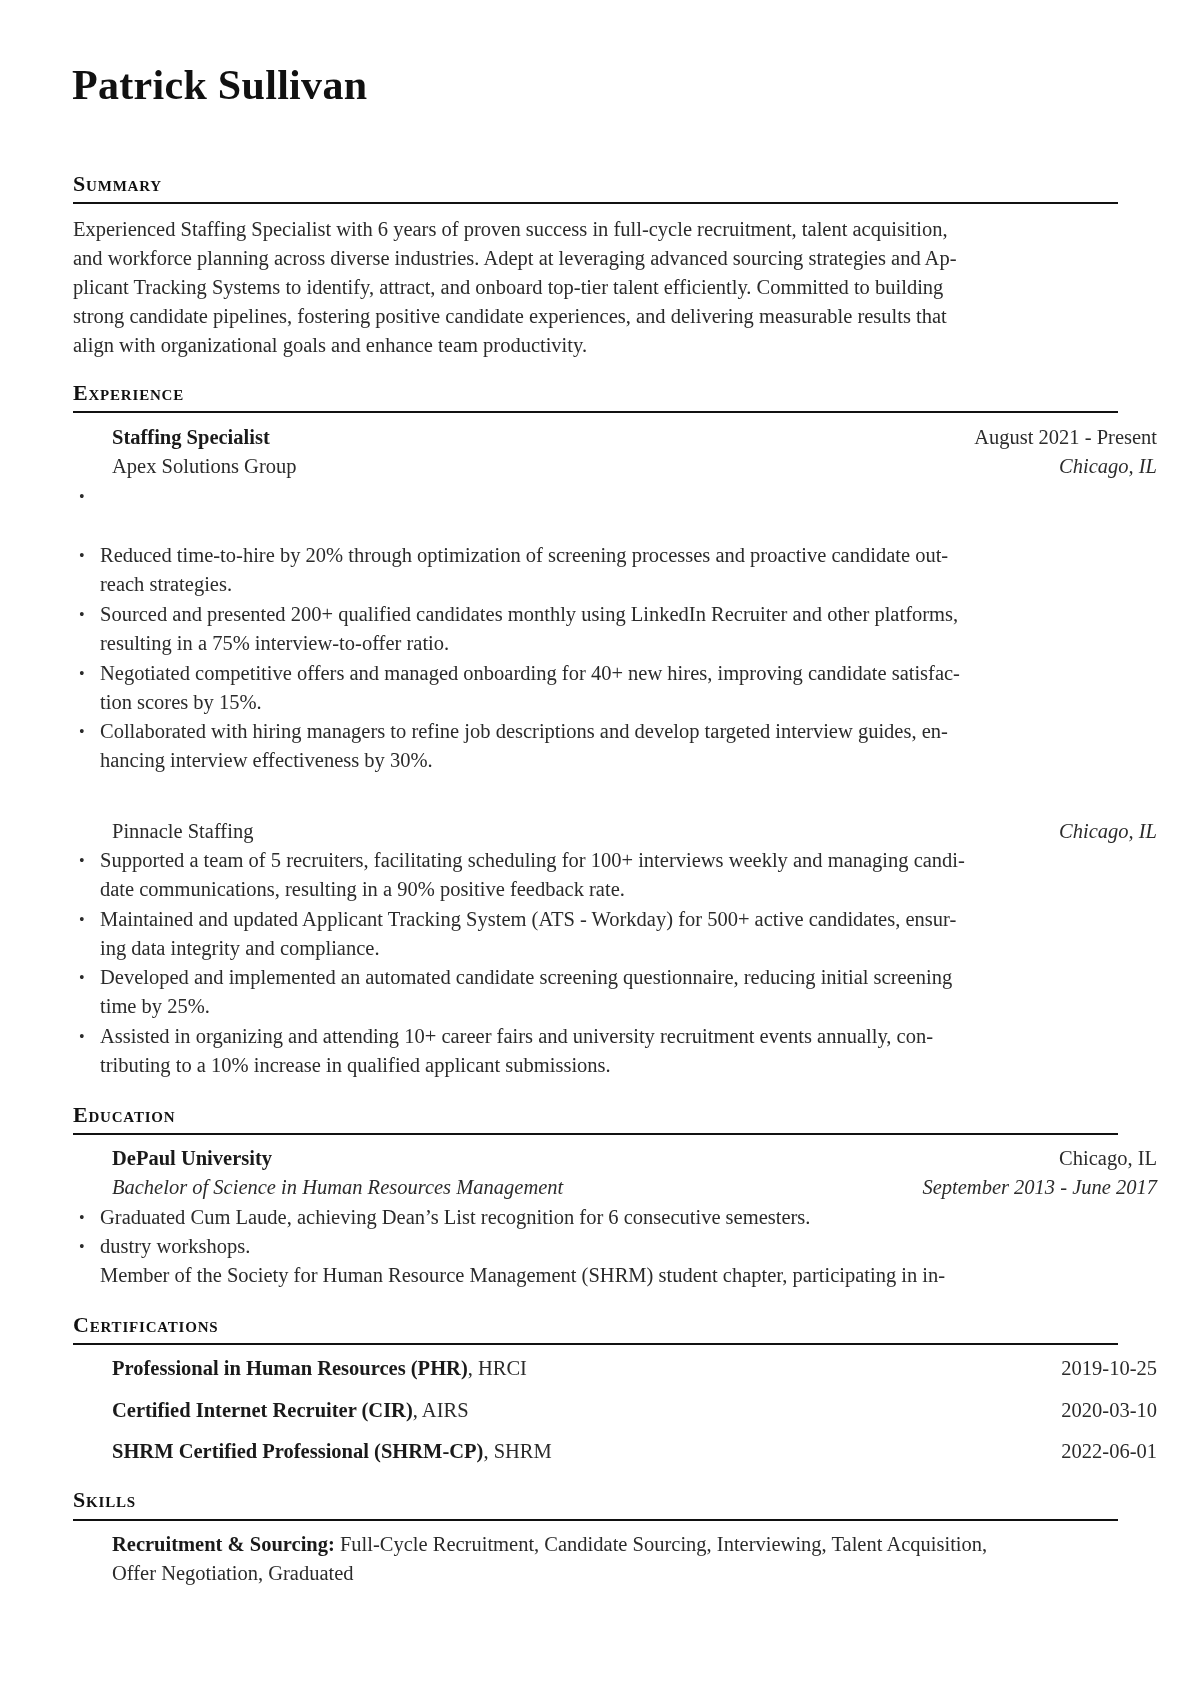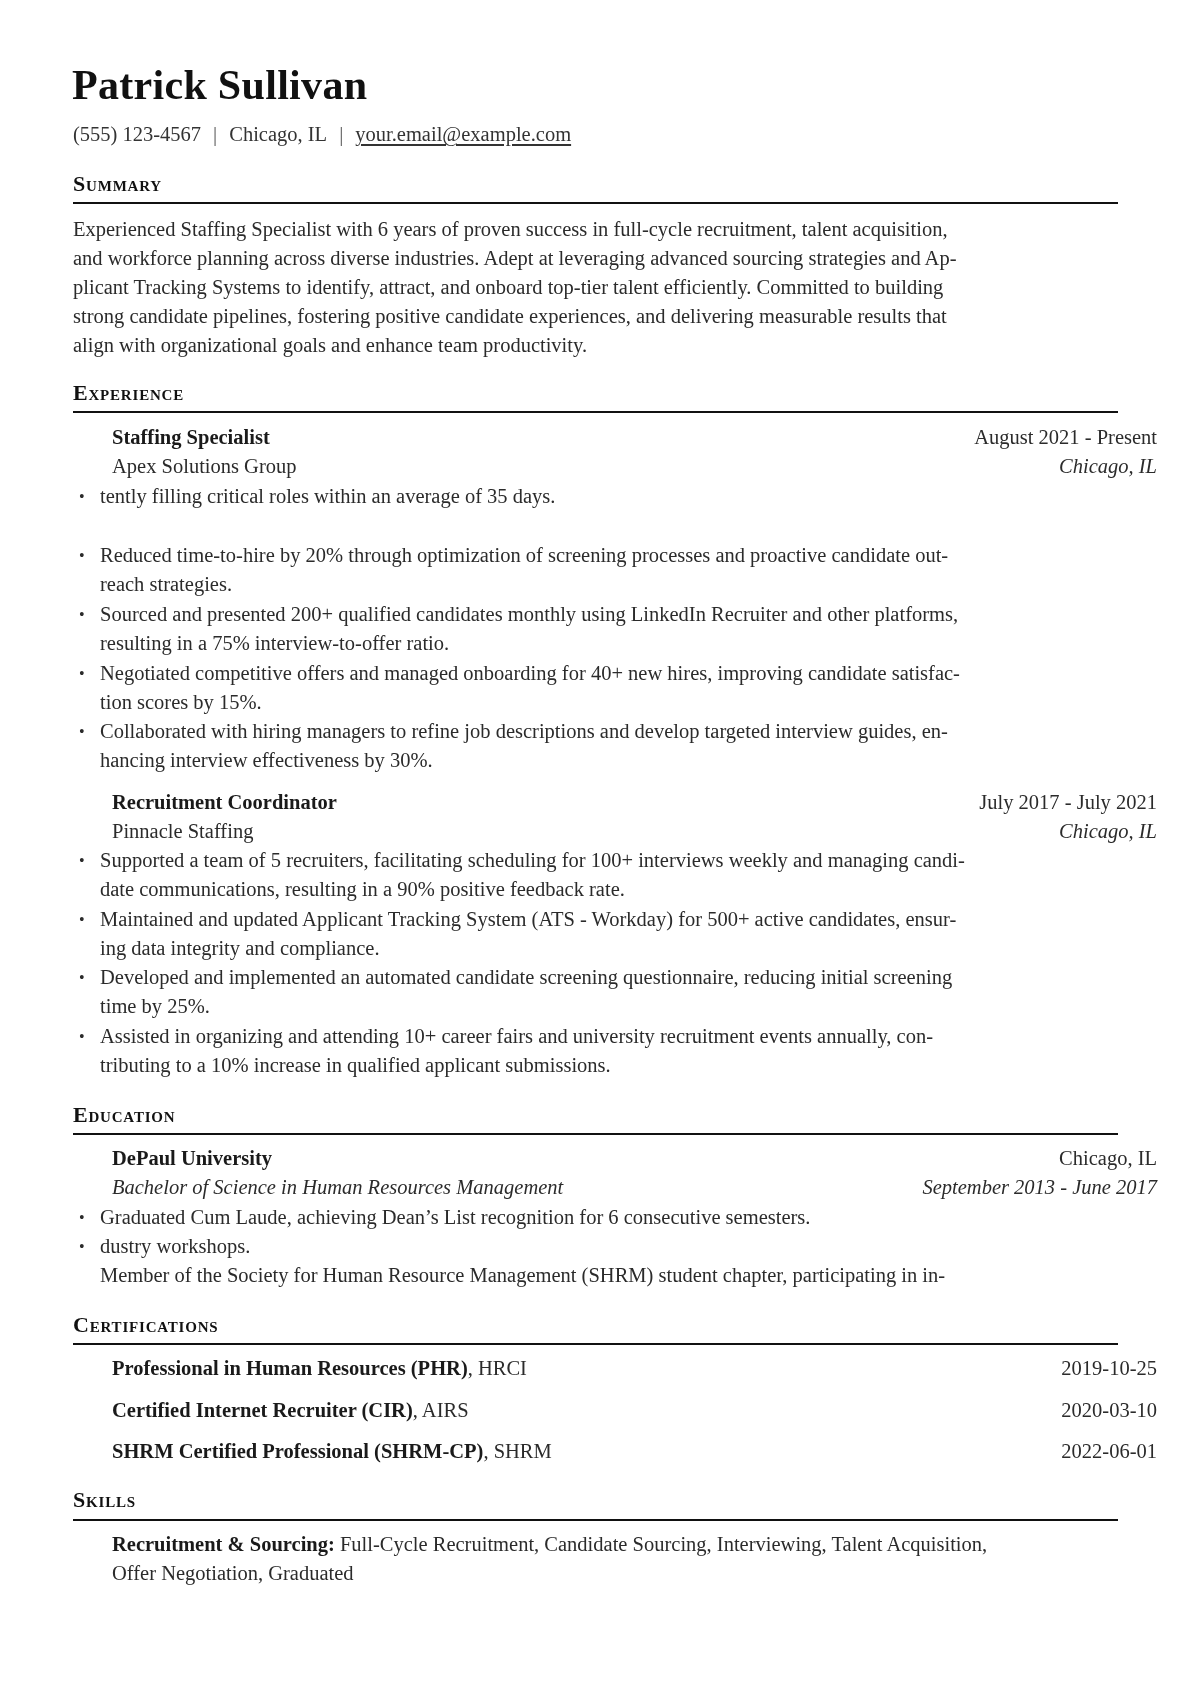--- a/index.html
+++ b/index.html
@@ -24,23 +24,20 @@
   .bullet .txt { margin-left: 27px; display: block; white-space: normal; text-align: justify; }
   .bullet .ln { display: block; white-space: nowrap; height: 29.3px; }
   .para .ln { position: absolute; left: 73px; white-space: nowrap; font-size: 20.5px; line-height: 29px; }
 </style>
 </head>
 <body>
 
 <div class="page">
 
   <div class="name">Patrick Sullivan</div>
-  <div class="contact">
-    <span>(555) 123-4567</span><span class="sep">|</span><span>Chicago, IL</span><span class="sep">|</span><span class="email">your.email@example.com</span>
-  </div>
 
   <div class="sec-h" style="top:170px">Summary</div>
   <div class="rule" style="top:202px"></div>
   <div class="para">
     <div class="ln" style="top:215px">Experienced Staffing Specialist with 6 years of proven success in full-cycle recruitment, talent acquisition,</div>
     <div class="ln" style="top:244px">and workforce planning across diverse industries. Adept at leveraging advanced sourcing strategies and Ap-</div>
     <div class="ln" style="top:273px">plicant Tracking Systems to identify, attract, and onboard top-tier talent efficiently. Committed to building</div>
     <div class="ln" style="top:302px">strong candidate pipelines, fostering positive candidate experiences, and delivering measurable results that</div>
     <div class="ln" style="top:331px">align with organizational goals and enhance team productivity.</div>
   </div>
@@ -53,21 +50,20 @@
     <span>August 2021 - Present</span>
   </div>
   <div class="line row" style="top:452px">
     <span>Apex Solutions Group</span>
     <span class="ital">Chicago, IL</span>
   </div>
 
   <div class="bullet" style="top:482px">
     <span class="dot">•</span>
     <span class="txt">
-        <span class="ln">tently filling critical roles within an average of 35 days.</span>
       </span>
   </div>
   <div class="bullet" style="top:541px">
     <span class="dot">•</span>
     <span class="txt">
         <span class="ln">Reduced time-to-hire by 20% through optimization of screening processes and proactive candidate out-</span>
         <span class="ln">reach strategies.</span>
       </span>
   </div>
   <div class="bullet" style="top:600px">
@@ -85,24 +81,20 @@
       </span>
   </div>
   <div class="bullet" style="top:717px">
     <span class="dot">•</span>
     <span class="txt">
         <span class="ln">Collaborated with hiring managers to refine job descriptions and develop targeted interview guides, en-</span>
         <span class="ln">hancing interview effectiveness by 30%.</span>
       </span>
   </div>
 
-  <div class="line row" style="top:788px">
-    <span class="bold">Recruitment Coordinator</span>
-    <span>July 2017 - July 2021</span>
-  </div>
   <div class="line row" style="top:817px">
     <span>Pinnacle Staffing</span>
     <span class="ital">Chicago, IL</span>
   </div>
 
   <div class="bullet" style="top:846px">
     <span class="dot">•</span>
     <span class="txt">
         <span class="ln">Supported a team of 5 recruiters, facilitating scheduling for 100+ interviews weekly and managing candi-</span>
         <span class="ln">date communications, resulting in a 90% positive feedback rate.</span>

